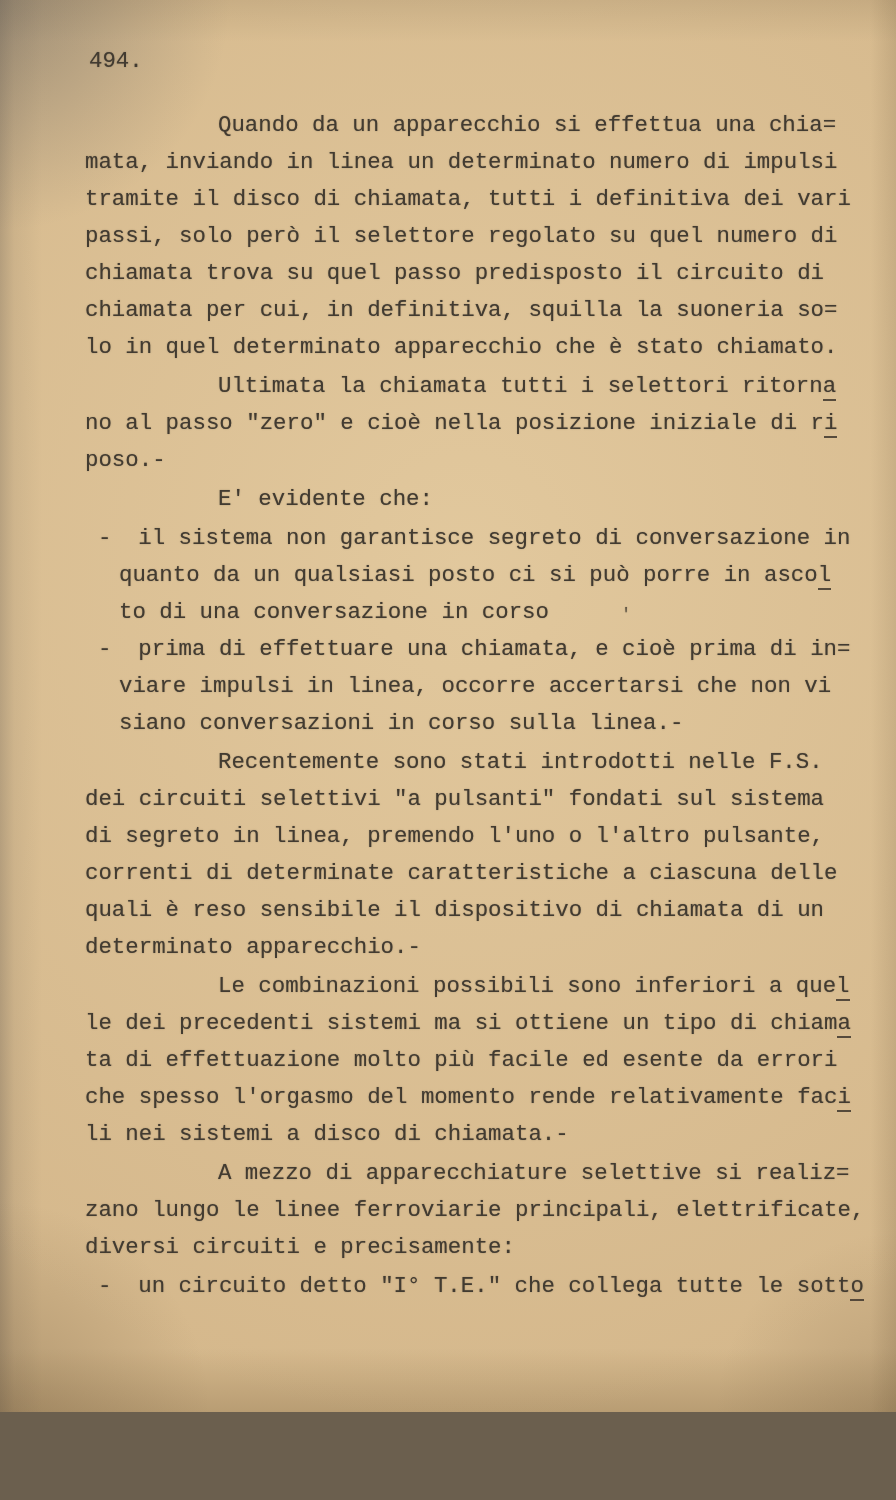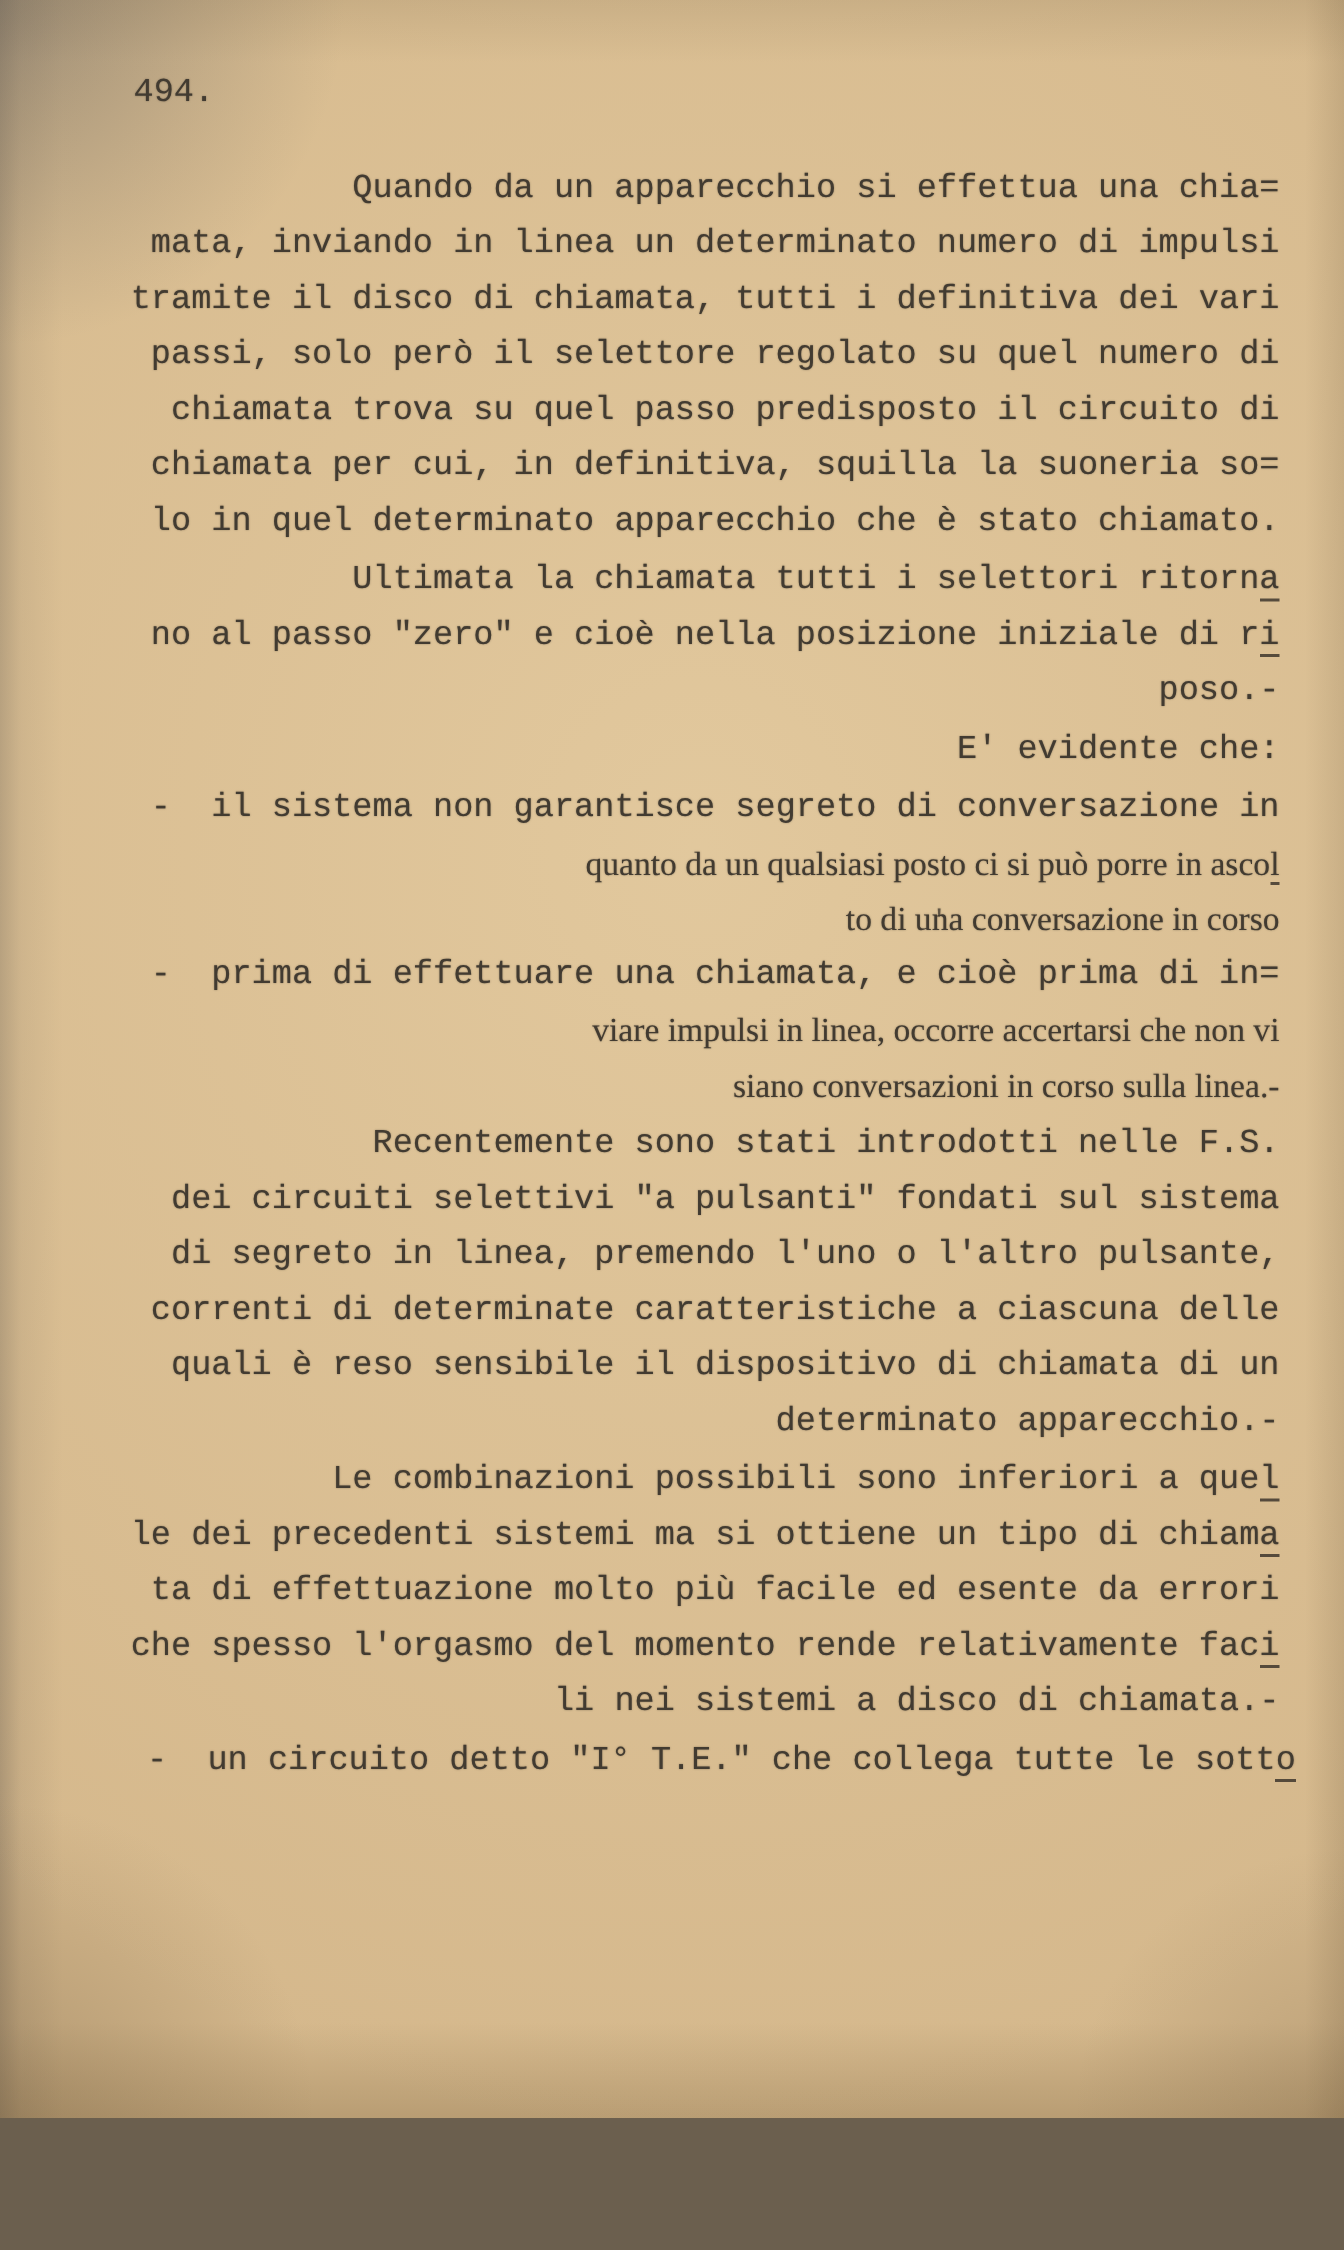--- a/index.html
+++ b/index.html
@@ -39,24 +39,24 @@
   }
   .text-body {
     position: absolute;
     left: 85px;
     top: 107px;
     width: 768px;
     font-size: 22.4px;
     line-height: 37px;
   }
   .block + .block { margin-top: 2px; }
-  .line { white-space: pre; text-align: right; }
+  .line { white-space: pre; }
   .line.ind { padding-left: 133px; }
   .line.bullet { padding-left: 13px; }
-  .line.hang { padding-left: 34px; font-family: Liberation Serif, serif; }
+  .line.hang { padding-left: 34px; }
   .u {
     border-bottom: 2.5px solid rgba(62,54,45,0.85);
     padding-bottom: 0px;
   }
   .stray-mark {
     position: absolute;
     left: 621px;
     top: 606px;
     font-size: 17px;
     line-height: 17px;
@@ -112,20 +112,25 @@
         <div class="line">quali è reso sensibile il dispositivo di chiamata di un</div>
         <div class="line">determinato apparecchio.-</div>
       </div>
       <div class="block paragraph">
         <div class="line ind">Le combinazioni possibili sono inferiori a que<span class="u">l</span></div>
         <div class="line">le dei precedenti sistemi ma si ottiene un tipo di chiam<span class="u">a</span></div>
         <div class="line">ta di effettuazione molto più facile ed esente da errori</div>
         <div class="line">che spesso l'orgasmo del momento rende relativamente fac<span class="u">i</span></div>
         <div class="line">li nei sistemi a disco di chiamata.-</div>
       </div>
+      <div class="block paragraph">
+        <div class="line ind">A mezzo di apparecchiature selettive si realiz=</div>
+        <div class="line">zano lungo le linee ferroviarie principali, elettrificate,</div>
+        <div class="line">diversi circuiti e precisamente:</div>
+      </div>
       <div class="block list">
         <div class="line bullet"><span>-&nbsp;&nbsp;</span>un circuito detto "I° T.E." che collega tutte le sott<span class="u">o</span></div>
       </div>
     </div>
 
   <div class="stray-mark ink">'</div>
 
   <div class="continuation ink">°/°</div>
 </div>
 

